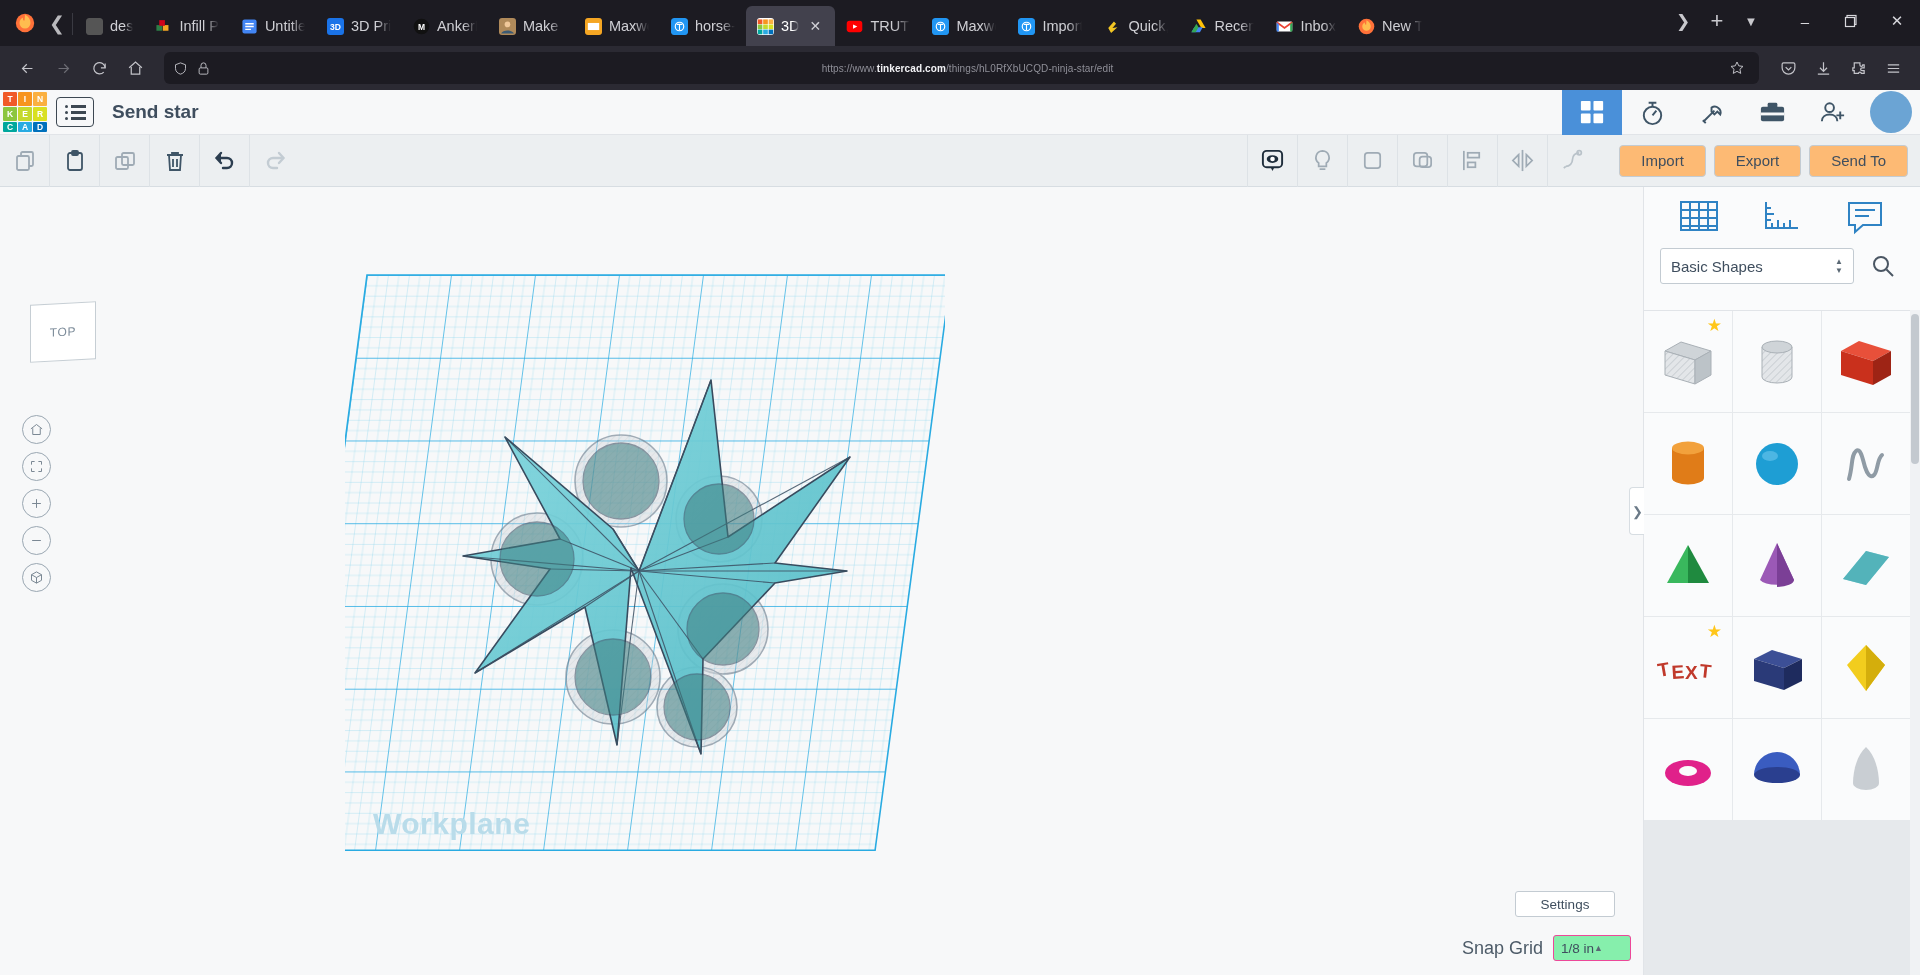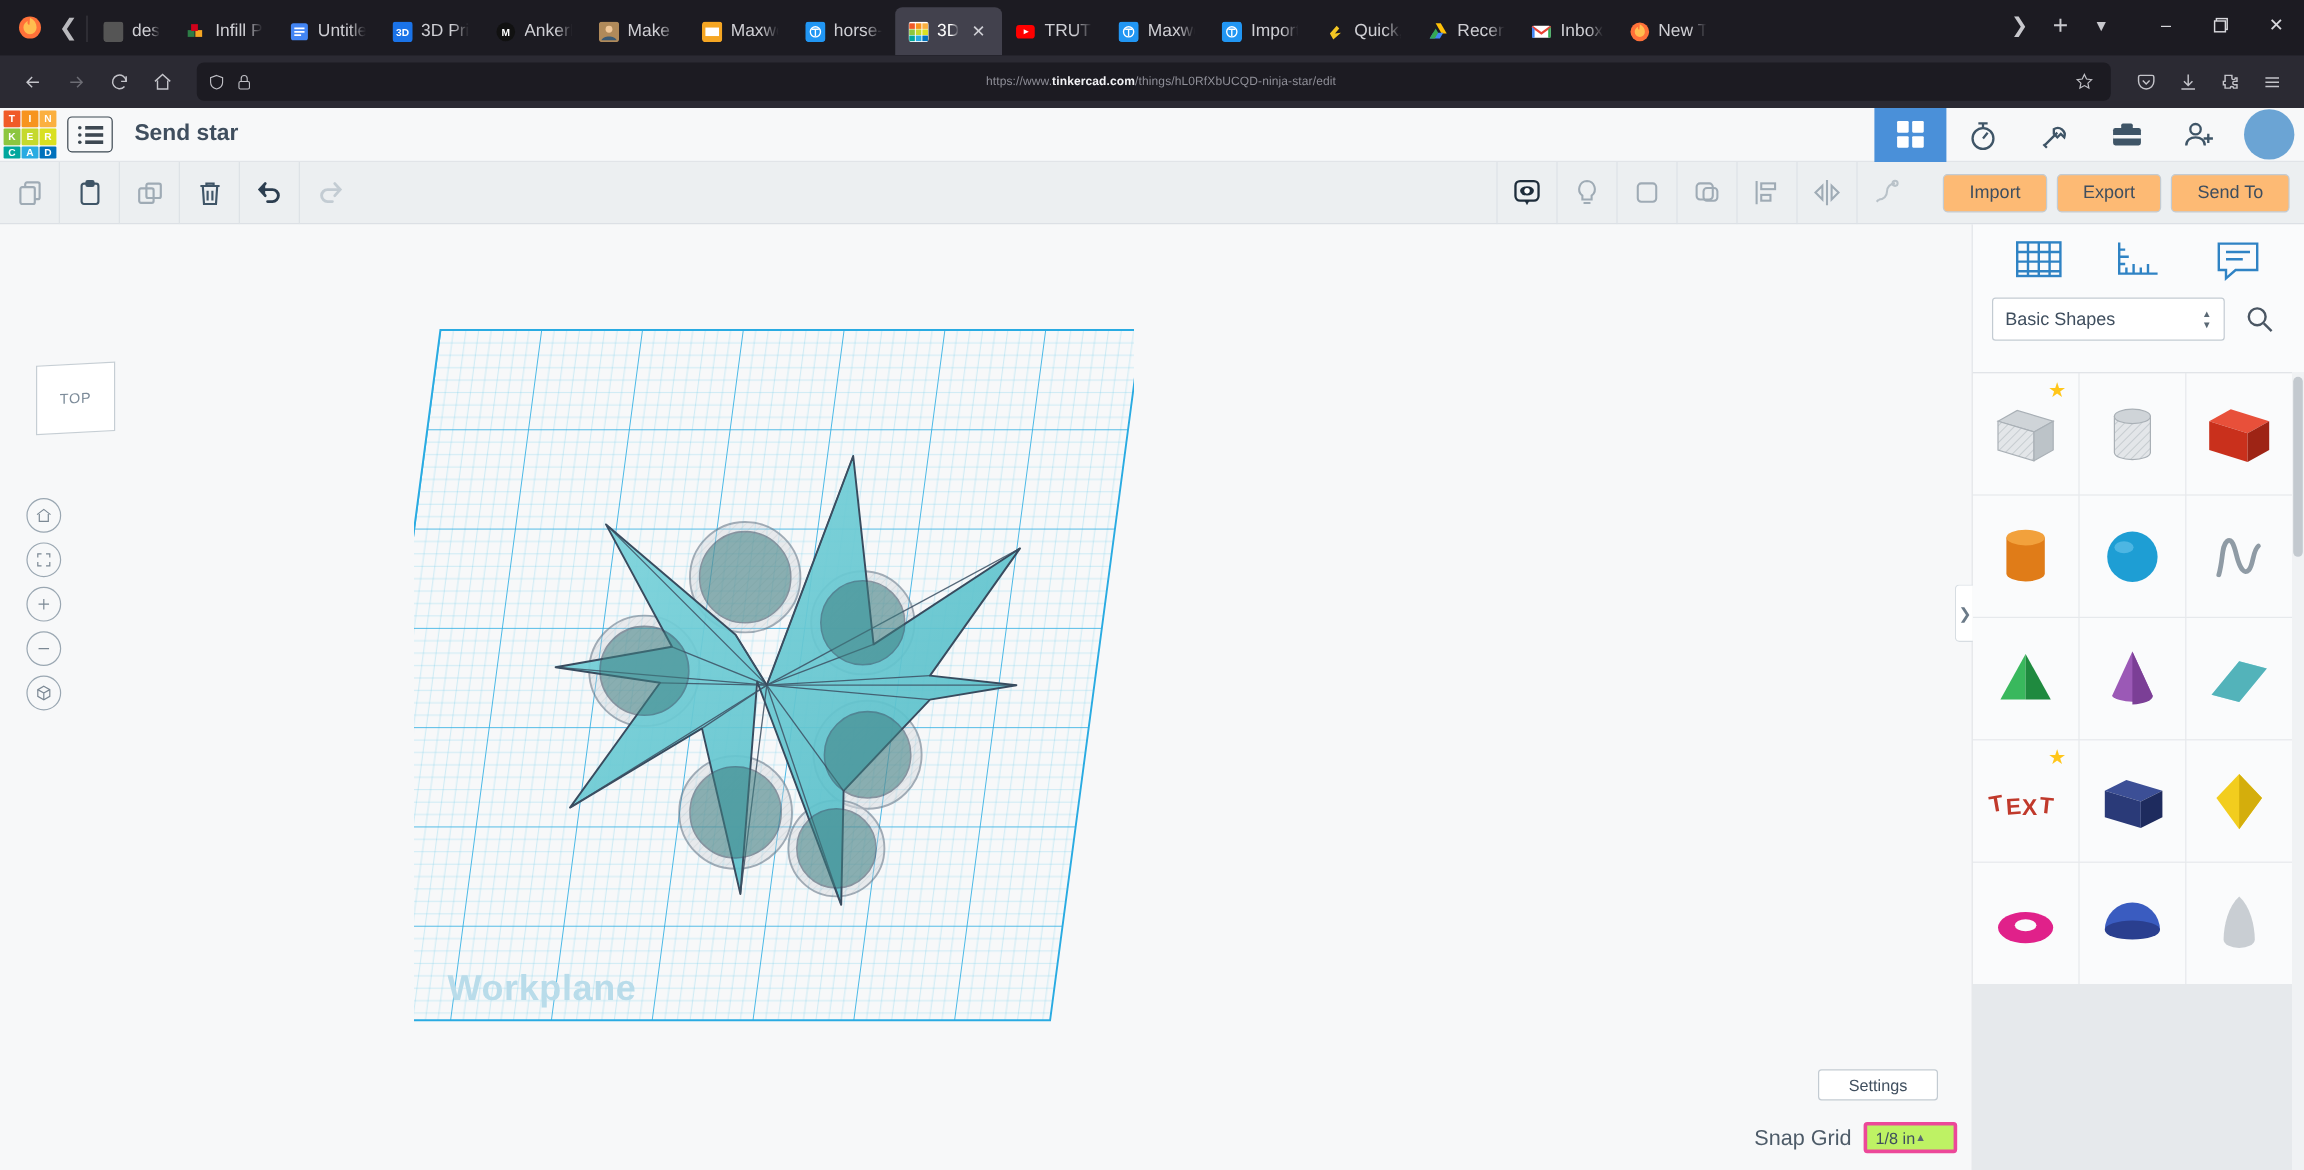--- a/index.html
+++ b/index.html
@@ -103,21 +103,21 @@
   .workplane { position:absolute; left:345px; top:80px; width:600px; height:596px; }
   .wp-svg { position:absolute; top:0; left:0; }
   .wp-label { position:absolute; left:28px; bottom:22px; font-size:30px; font-weight:bold;
      color:#b9dcea; letter-spacing:0.5px; }
 
   .settings-btn { position:absolute; right:28px; bottom:58px; width:100px; height:26px; background:#fff;
      border:1px solid #c3cbd2; border-radius:3px; font-size:13.5px; color:#3f4e5e;
      display:flex; align-items:center; justify-content:center; }
   .snapgrid { position:absolute; right:12px; bottom:14px; display:flex; align-items:center; gap:10px; }
   .snap-label { font-size:18px; color:#4d5b68; }
-  .snap-select { width:78px; height:26px; background:#bef264; border:3px solid #ec4899; border-radius:3px;
+  .snap-select { width:78px; height:26px; background:#86efac; border:1px solid #ec4899; border-radius:3px;
      display:flex; align-items:center; padding:0 7px; font-size:13.5px; color:#3f4e5e; justify-content:flex-start; }
 
   
   .rpanel { position:absolute; top:97px; right:0; width:277px; bottom:0; background:#fafbfc;
      border-left:1px solid #e1e4e8; }
   .rp-tabs { height:60px; display:flex; align-items:center; justify-content:space-around; padding:0 14px; }
   .rp-tab { width:62px; height:48px; display:flex; align-items:center; justify-content:center; }
   .rp-tab svg { width:42px; height:40px; }
   .rp-controls { display:flex; align-items:center; gap:8px; padding:0 16px 10px 16px; }
   .rp-select { flex:1; height:36px; background:#fff; border:1px solid #c3cbd2; border-radius:3px;

